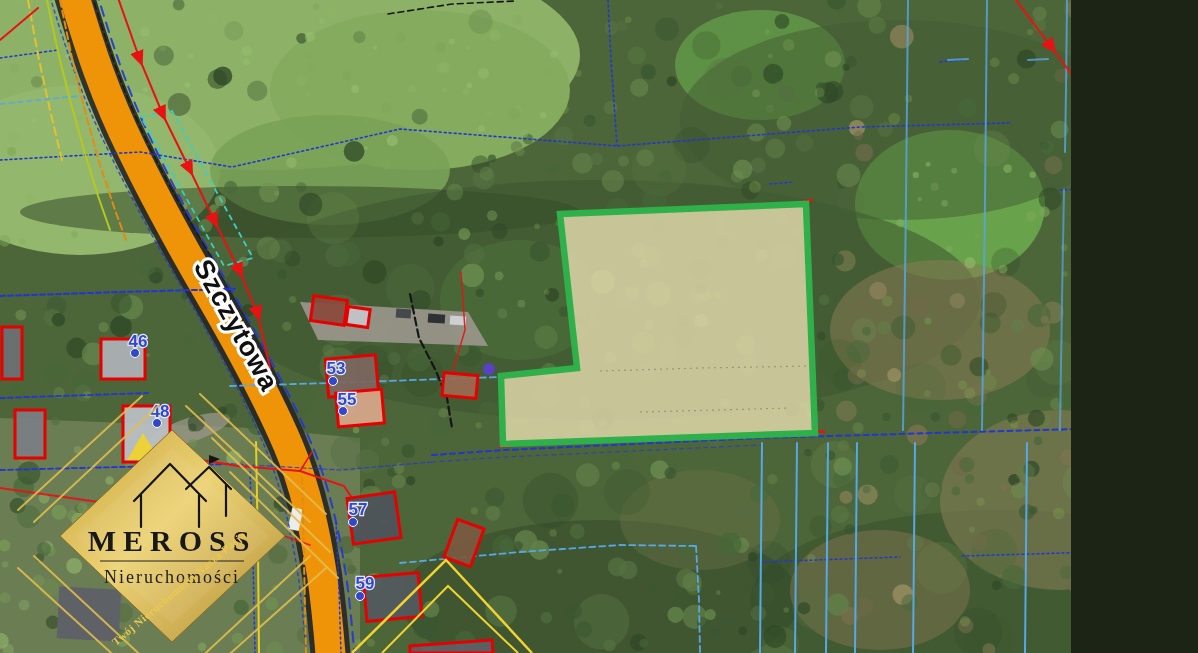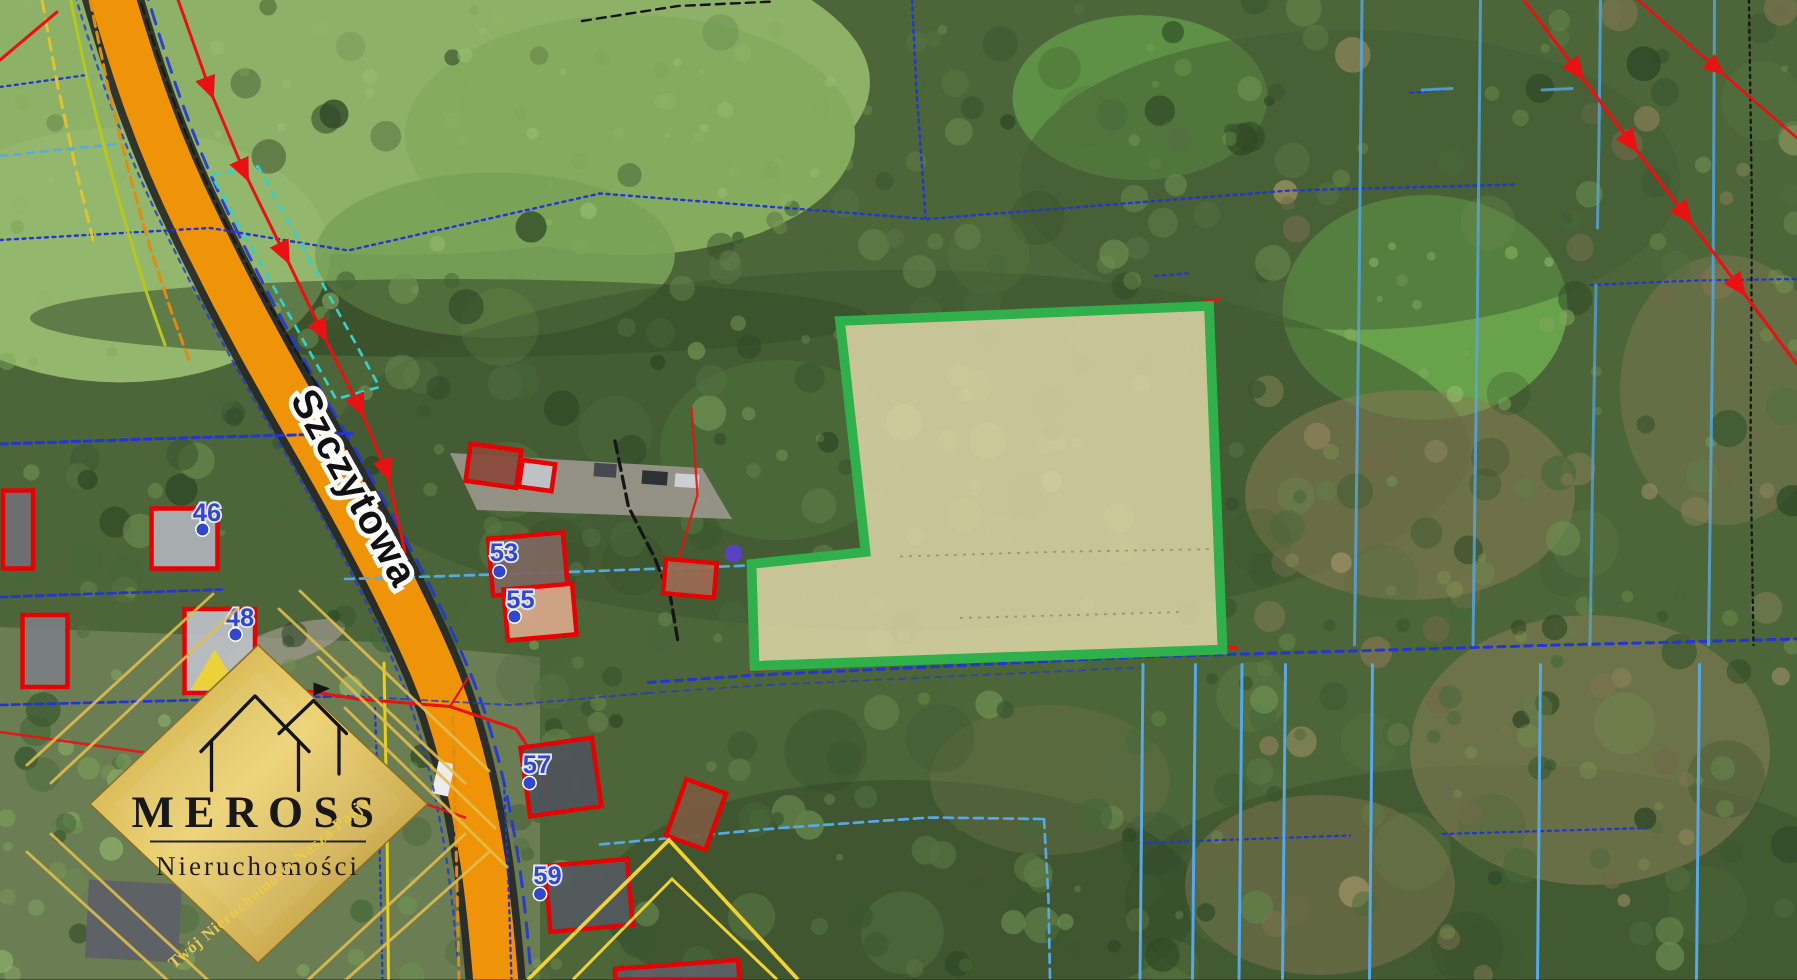--- a/index.html
+++ b/index.html
@@ -1,16 +1,16 @@
 <!DOCTYPE html>
 <html style="--c-road: #ef9408; --c-parcel_stroke: #2fb04a; --c-parcel_fill: #dbd4a6; --c-building: #e60000; --c-number: #3347cc; --c-cadastral: #2336d4; --c-utility: #56a8e6; --c-gold: #e2be4e; --c-accent_red: #e81212;"><head>
 <meta charset="utf-8">
 <style>
   html,body{margin:0;padding:0;background:#1c2416}
-  .stage{position:relative;width:1198px;height:653px;overflow:hidden;
+  .stage{position:relative;width:1071px;height:653px;overflow:hidden;
          font-family:"Liberation Sans",sans-serif}
   svg{display:block}
   text{user-select:none}
   .ln{fill:none;stroke-linecap:round}
   .nvy{stroke:var(--c-cadastral,#2336d4)}
   .lb{stroke:var(--c-utility,#56a8e6)}
   .red{stroke:var(--c-accent_red,#e81212)}
   .blk{stroke:#161616}
   .gold{stroke:var(--c-gold,#e2be4e)}
   .bld{stroke:var(--c-building,#e60000);stroke-width:3;stroke-linejoin:miter;fill-opacity:.93}

